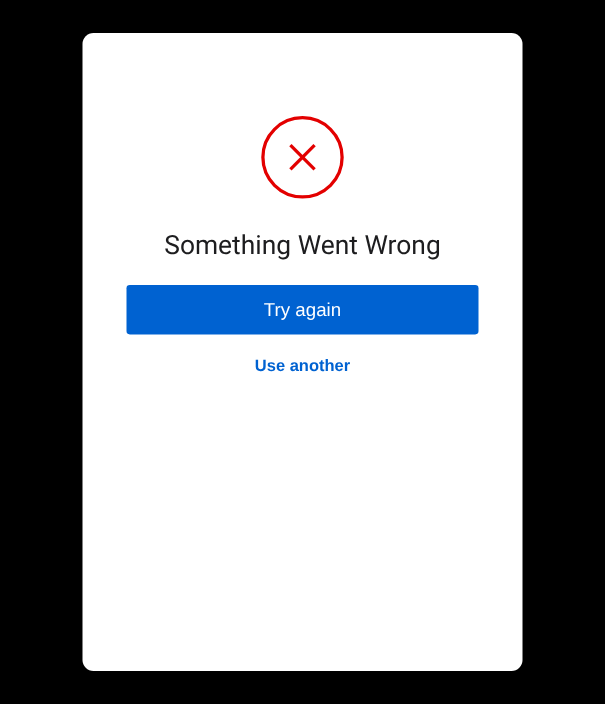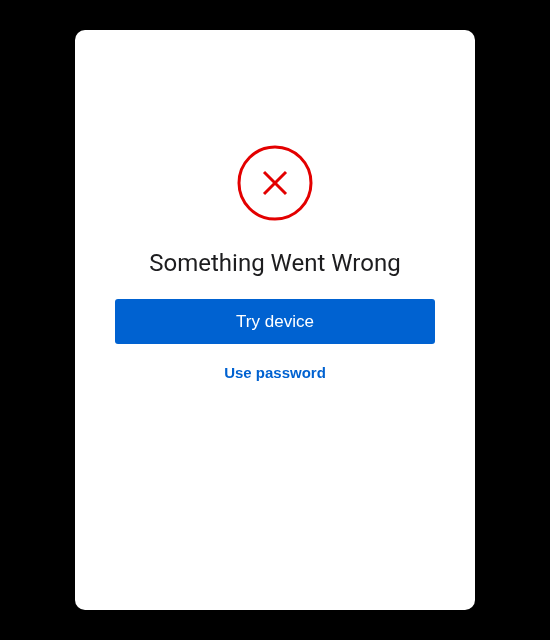--- a/index.html
+++ b/index.html
@@ -14,21 +14,20 @@
       height: 640px;
       display: flex;
       align-items: center;
       justify-content: center;
     }
     .card {
       width: 400px;
       height: 580px;
       background: #fff;
       border-radius: 10px;
-      padding: 40px;
       display: flex;
       flex-direction: column;
       align-items: center;
     }
     .icon-wrap {
       margin-top: 75px;
       margin-bottom: 24px;
     }
     .title {
       font-size: 24px;
@@ -71,15 +70,15 @@
 
 <div class="card">
   <div class="icon-wrap">
     <svg width="76" height="76" viewBox="0 0 76 76">
       <circle cx="38" cy="38" r="36" fill="none" stroke="#e30000" stroke-width="3"></circle>
       <line x1="27" y1="27" x2="49" y2="49" stroke="#e30000" stroke-width="3" stroke-linecap="butt"></line>
       <line x1="49" y1="27" x2="27" y2="49" stroke="#e30000" stroke-width="3" stroke-linecap="butt"></line>
     </svg>
   </div>
   <h1 class="title">Something Went Wrong</h1>
-  <button class="btn-primary">Try device</button>
-  <button class="btn-link">Use password</button>
+  <button class="btn-primary">Try again</button>
+  <button class="btn-link">Use another</button>
 </div>
 
 </body></html>

